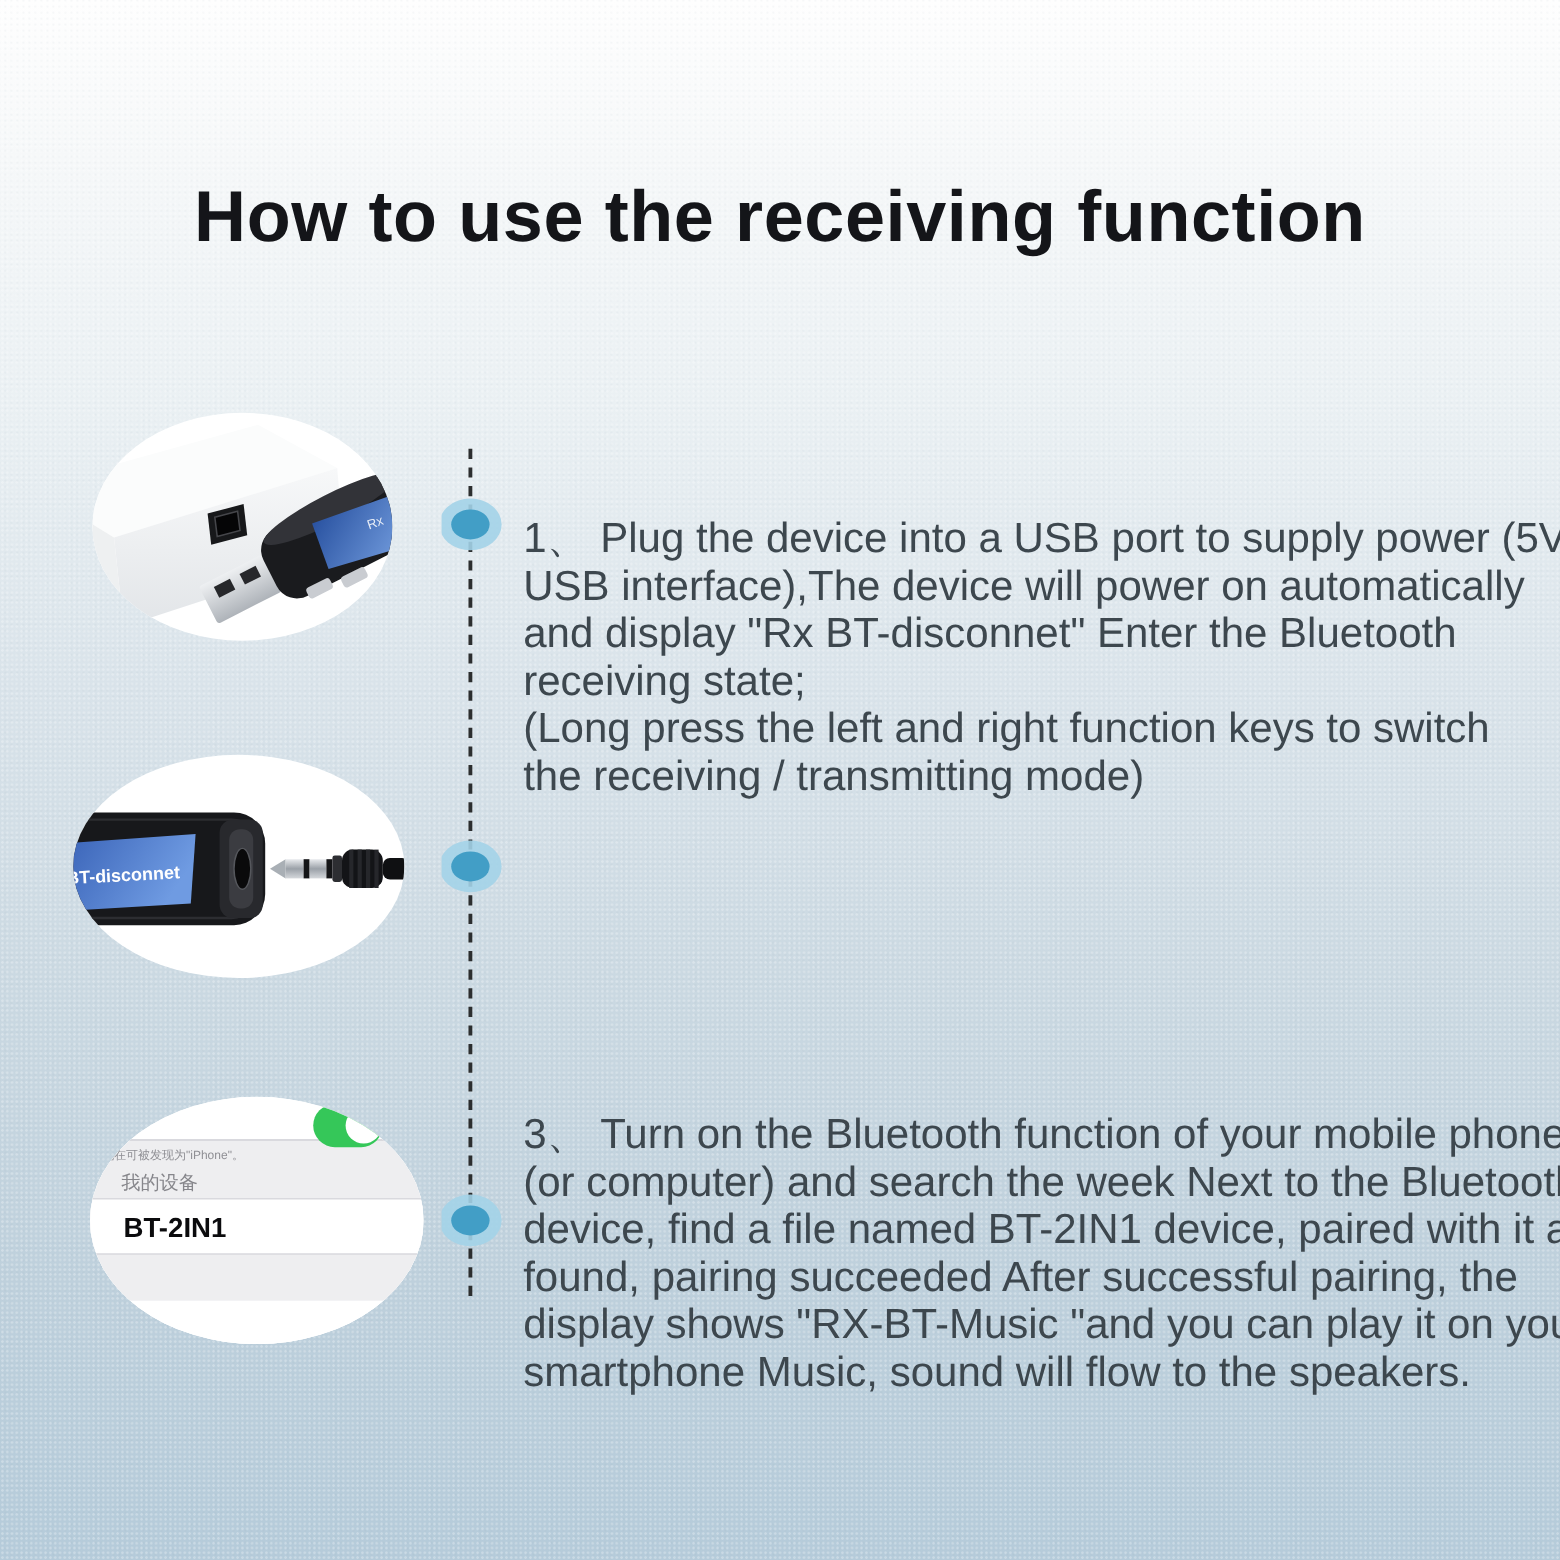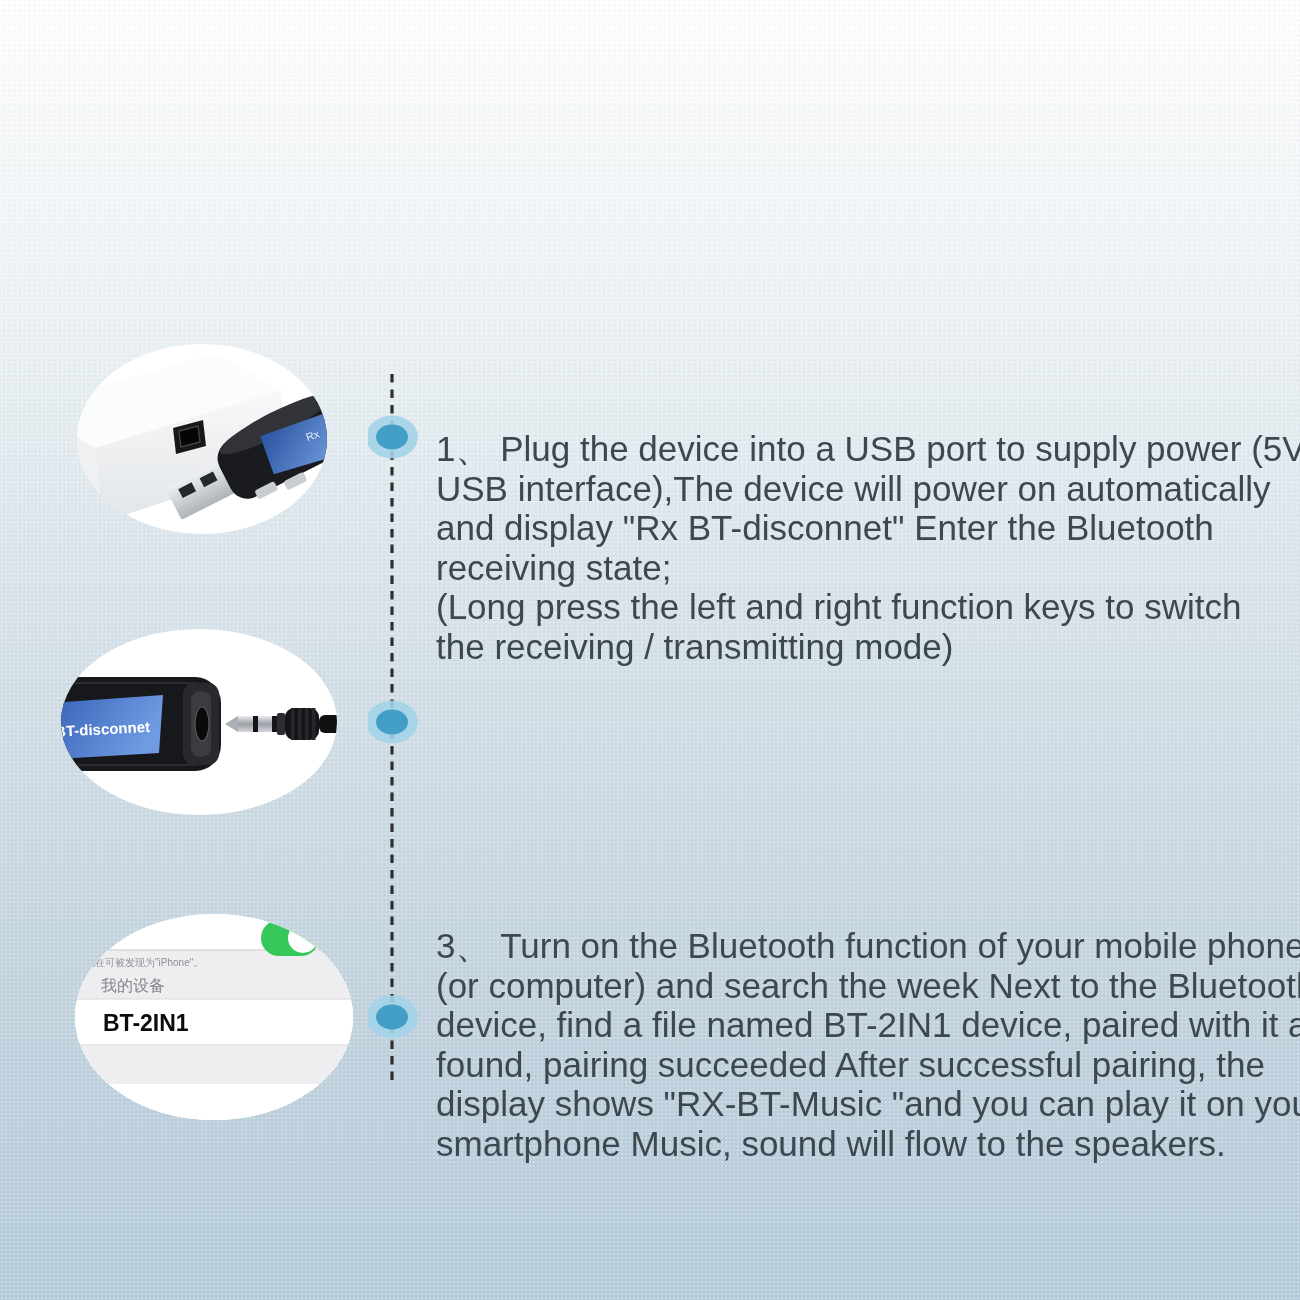--- a/index.html
+++ b/index.html
@@ -41,20 +41,21 @@
   .ill2{left:61px;top:629px;width:276px;height:186px;}
   .ill3{left:75px;top:914px;width:278px;height:206px;}
   .connector{position:absolute;left:368px;top:368px;width:52px;height:724px;}
 </style>
 </head>
 <body>
 
 <div class="canvas">
   <div class="noise"></div>
 
+  <h1 class="title">How to use the receiving function</h1>
 
   <svg class="connector" viewBox="0 0 52 724">
     <line x1="24" y1="6" x2="24" y2="714" stroke="#2c2e2f" stroke-width="3.2" stroke-dasharray="8.5 7"></line>
     <g>
       <ellipse cx="24" cy="69" rx="26" ry="21.5" fill="#a3d3e8" opacity=".9"></ellipse>
       <ellipse cx="24" cy="69" rx="16" ry="12.5" fill="#429ec6"></ellipse>
     </g>
     <g>
       <ellipse cx="24" cy="354" rx="26" ry="21.5" fill="#a3d3e8" opacity=".9"></ellipse>
       <ellipse cx="24" cy="354" rx="16" ry="12.5" fill="#429ec6"></ellipse>

